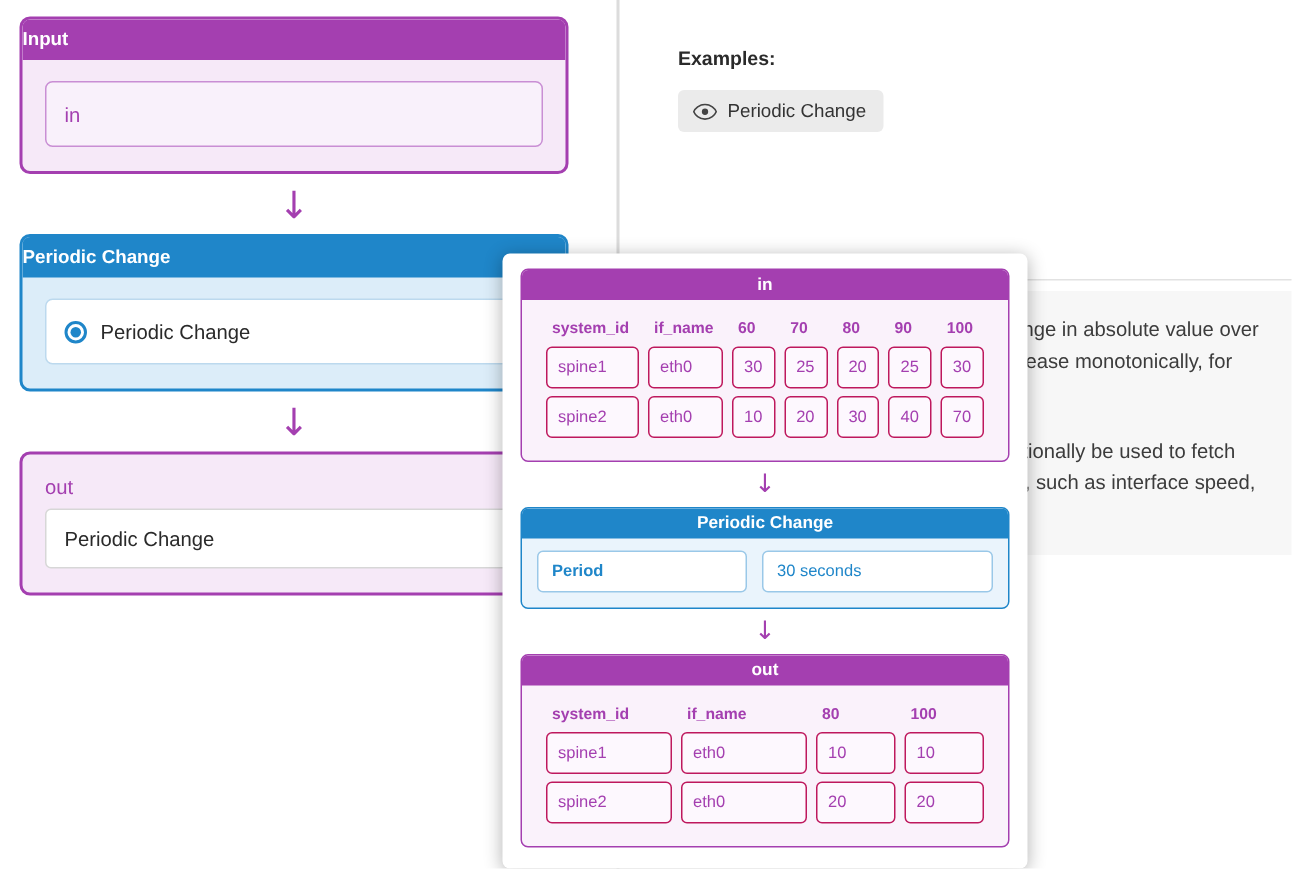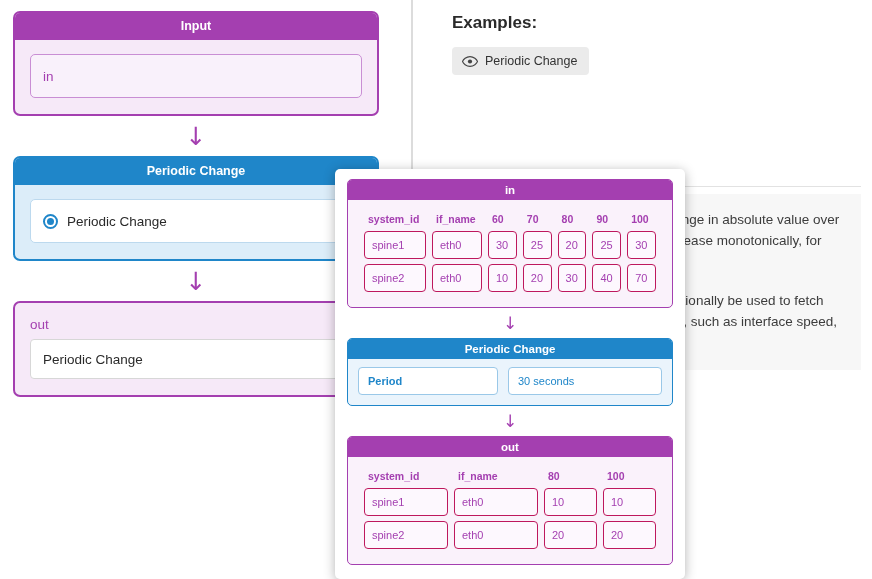--- a/index.html
+++ b/index.html
@@ -24,21 +24,21 @@
   }
 
   .node-card {
     border-radius: 7px;
     overflow: hidden;
     width: 100%;
   }
   .node-head {
     height: 27px;
     line-height: 27px;
-    text-align: center;
+    text-align: left;
     font-size: 12.5px;
     font-weight: bold;
     color: #ffffff;
   }
   .node-body {
     padding: 14px 15px 16px 15px;
   }
 
   
   .node-purple { border: 2px solid #a43fb0; background: #f6e9f8; }
@@ -129,22 +129,22 @@
   }
   .warn-box {
     background: #fdece0;
     border-radius: 5px;
     padding: 13px 16px 15px 16px;
     color: #4a4a4a;
     font-size: 13.5px;
     line-height: 1.45;
   }
   .examples-title {
-    margin-top: 2px;
-    font-size: 17px;
+    margin-top: 20px;
+    font-size: 13px;
     font-weight: bold;
     color: #2a2a2a;
   }
   .chip {
     display: inline-flex;
     align-items: center;
     gap: 7px;
     margin-top: 14px;
     background: #ebebeb;
     border-radius: 4px;

